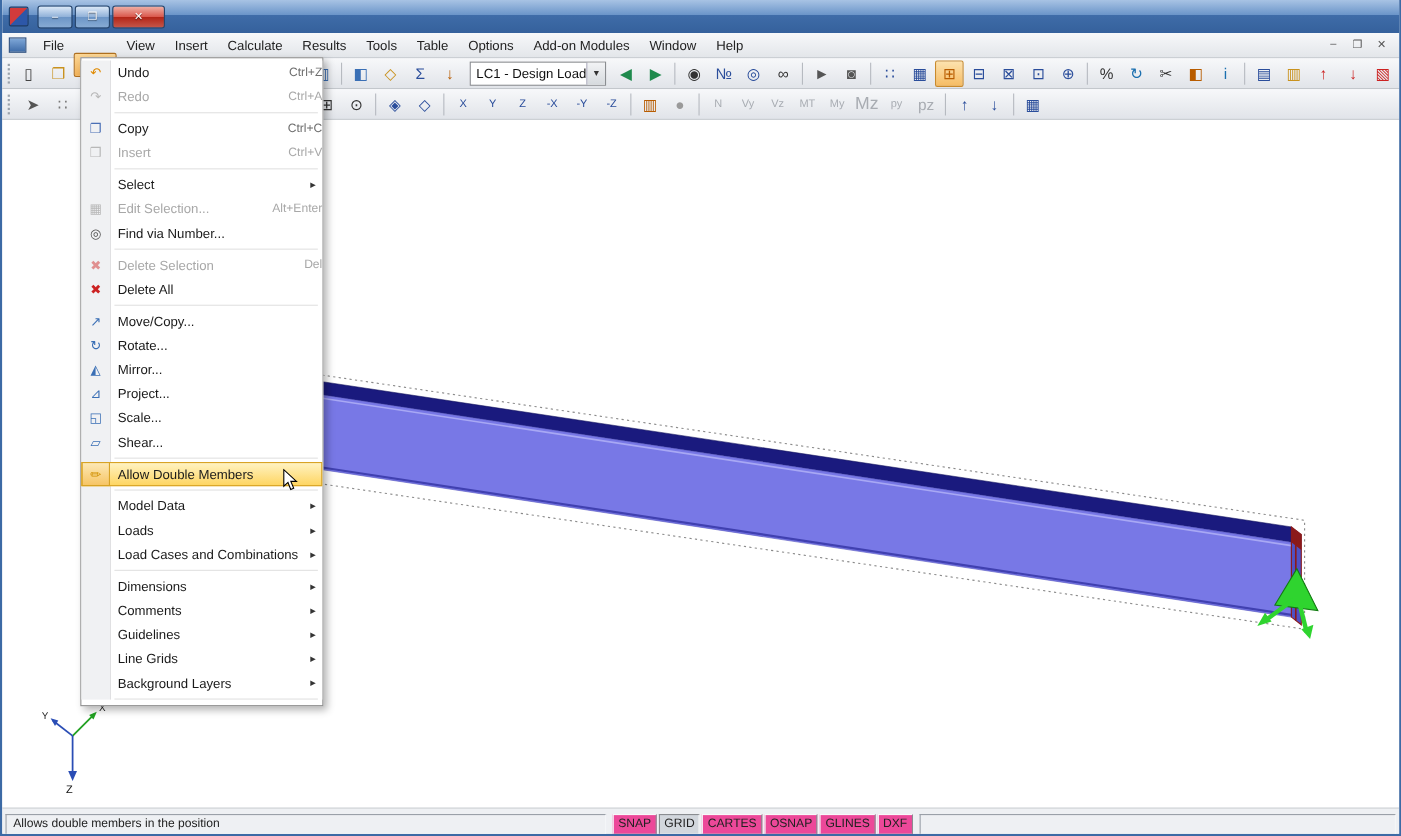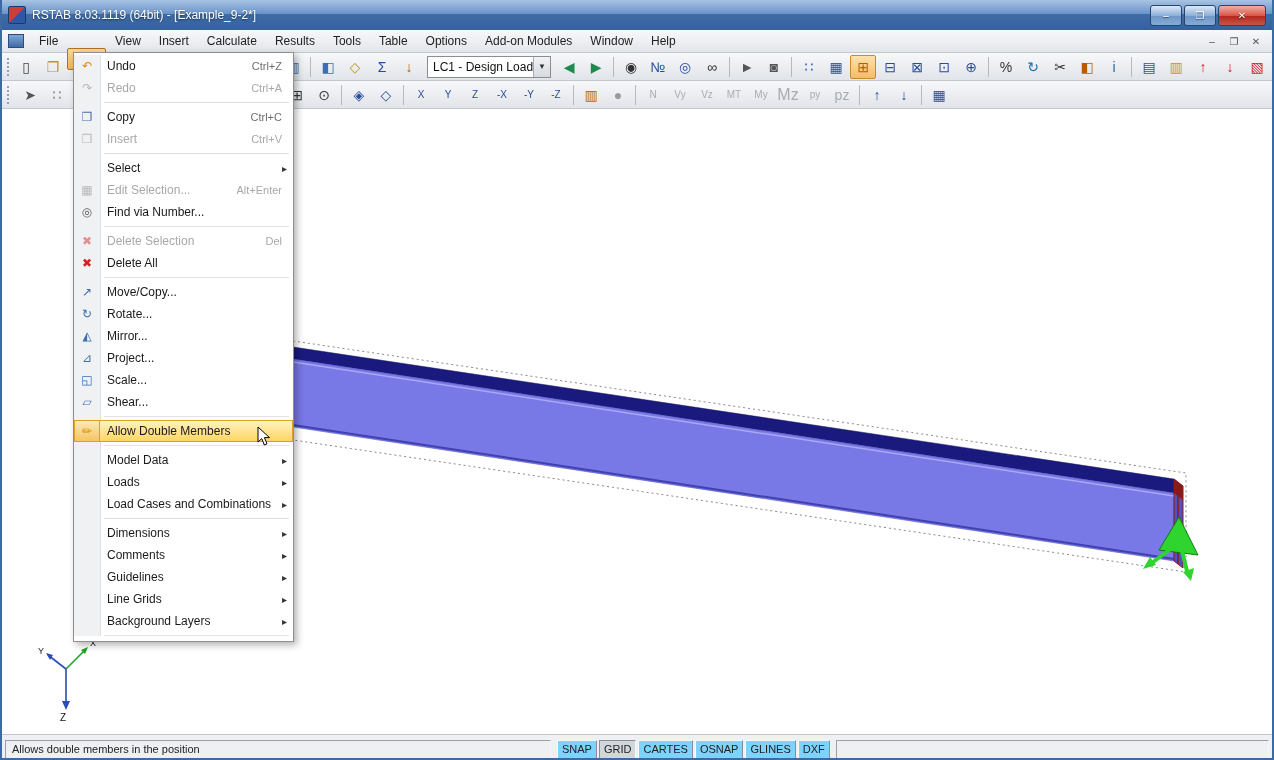--- a/index.html
+++ b/index.html
@@ -41,48 +41,47 @@
              display:flex;align-items:center;justify-content:center;font-size:8px;color:#333;}
   
   .canvas{position:relative;height:625px;background:#ffffff;}
   
   .statusbar{height:29px;background:#eef0f3;border-top:1px solid #c3c7cc;display:flex;align-items:center;
              font-size:11px;color:#222;padding:0 3px;}
   .status-msg{width:532px;height:17px;line-height:17px;padding:0 6px;margin-right:6px;
               border:1px solid;border-color:#9aa0a8 #f4f6f8 #f4f6f8 #9aa0a8;background:#eef0f3;
               white-space:nowrap;overflow:hidden;}
   .toggle{height:15px;line-height:15px;padding:1px 4px;margin-right:2px;border:1px solid;
-          border-color:#f8f9fa #8a8d91 #8a8d91 #f8f9fa;background:#7dd3fc;}
+          border-color:#f8f9fa #8a8d91 #8a8d91 #f8f9fa;background:#ec4899;}
   .toggle.active{background:#d2d7dd;border-color:#8a8d91 #f8f9fa #f8f9fa #8a8d91;}
   .status-fill{flex:1;height:17px;margin-left:4px;border:1px solid;border-color:#9aa0a8 #f4f6f8 #f4f6f8 #9aa0a8;}
   
   .menu-popup{position:absolute;left:71px;top:52px;width:219px;z-index:40;background:#fff;
               border:1px solid #8f8f8f;box-shadow:3px 3px 7px rgba(0,0,0,.3);padding:2px 0;
               font-size:12px;}
   .menu-body{background:linear-gradient(90deg,#f0f1f3 0 26px,#e0e0e2 26px 27px,#ffffff 27px);}
   .menu-item{display:flex;align-items:center;height:22px;box-sizing:border-box;}
   .mi-icon{flex:0 0 26px;align-self:stretch;display:flex;align-items:center;justify-content:center;font-size:12px;color:#555;}
   .mi-label{padding-left:7px;color:#1a1a1a;white-space:nowrap;}
-  .mi-right{margin-left:auto;padding-right:11px;font-size:11px;color:#6e6e6e;}
+  .mi-right{margin-left:auto;font-size:11px;color:#6e6e6e;}
   .mi-right.arrow{font-size:10px;color:#333;padding-right:6px;}
   .menu-item.disabled .mi-label,.menu-item.disabled .mi-right{color:#a8a8a8;}
   .menu-item.highlighted{background:linear-gradient(#fff4c6,#fed45e);outline:1px solid #d8a325;outline-offset:-1px;}
   .menu-item.highlighted .mi-icon{background:linear-gradient(#fdeab9,#f6c361);box-shadow:inset 0 0 0 1px #d8a325;}
   .menu-sep{height:1px;background:#e2e2e2;margin:3px 4px 3px 30px;}
   
   .cursor{position:absolute;left:255px;top:426px;z-index:60;}
 </style>
 </head>
 <body>
 
 <div class="window">
 
   <div class="titlebar">
     <span class="app-icon"></span>
-    <span class="title-text">RSTAB 8.03.1119 (64bit) - [Example_9-2*]</span>
     <span class="win-controls">
       <span class="wbtn">–</span>
       <span class="wbtn">❐</span>
       <span class="wbtn close">✕</span>
     </span>
   </div>
 
   <div class="menubar">
     <span class="mdi-doc-icon"></span>
     <span class="menu-label">File</span>

